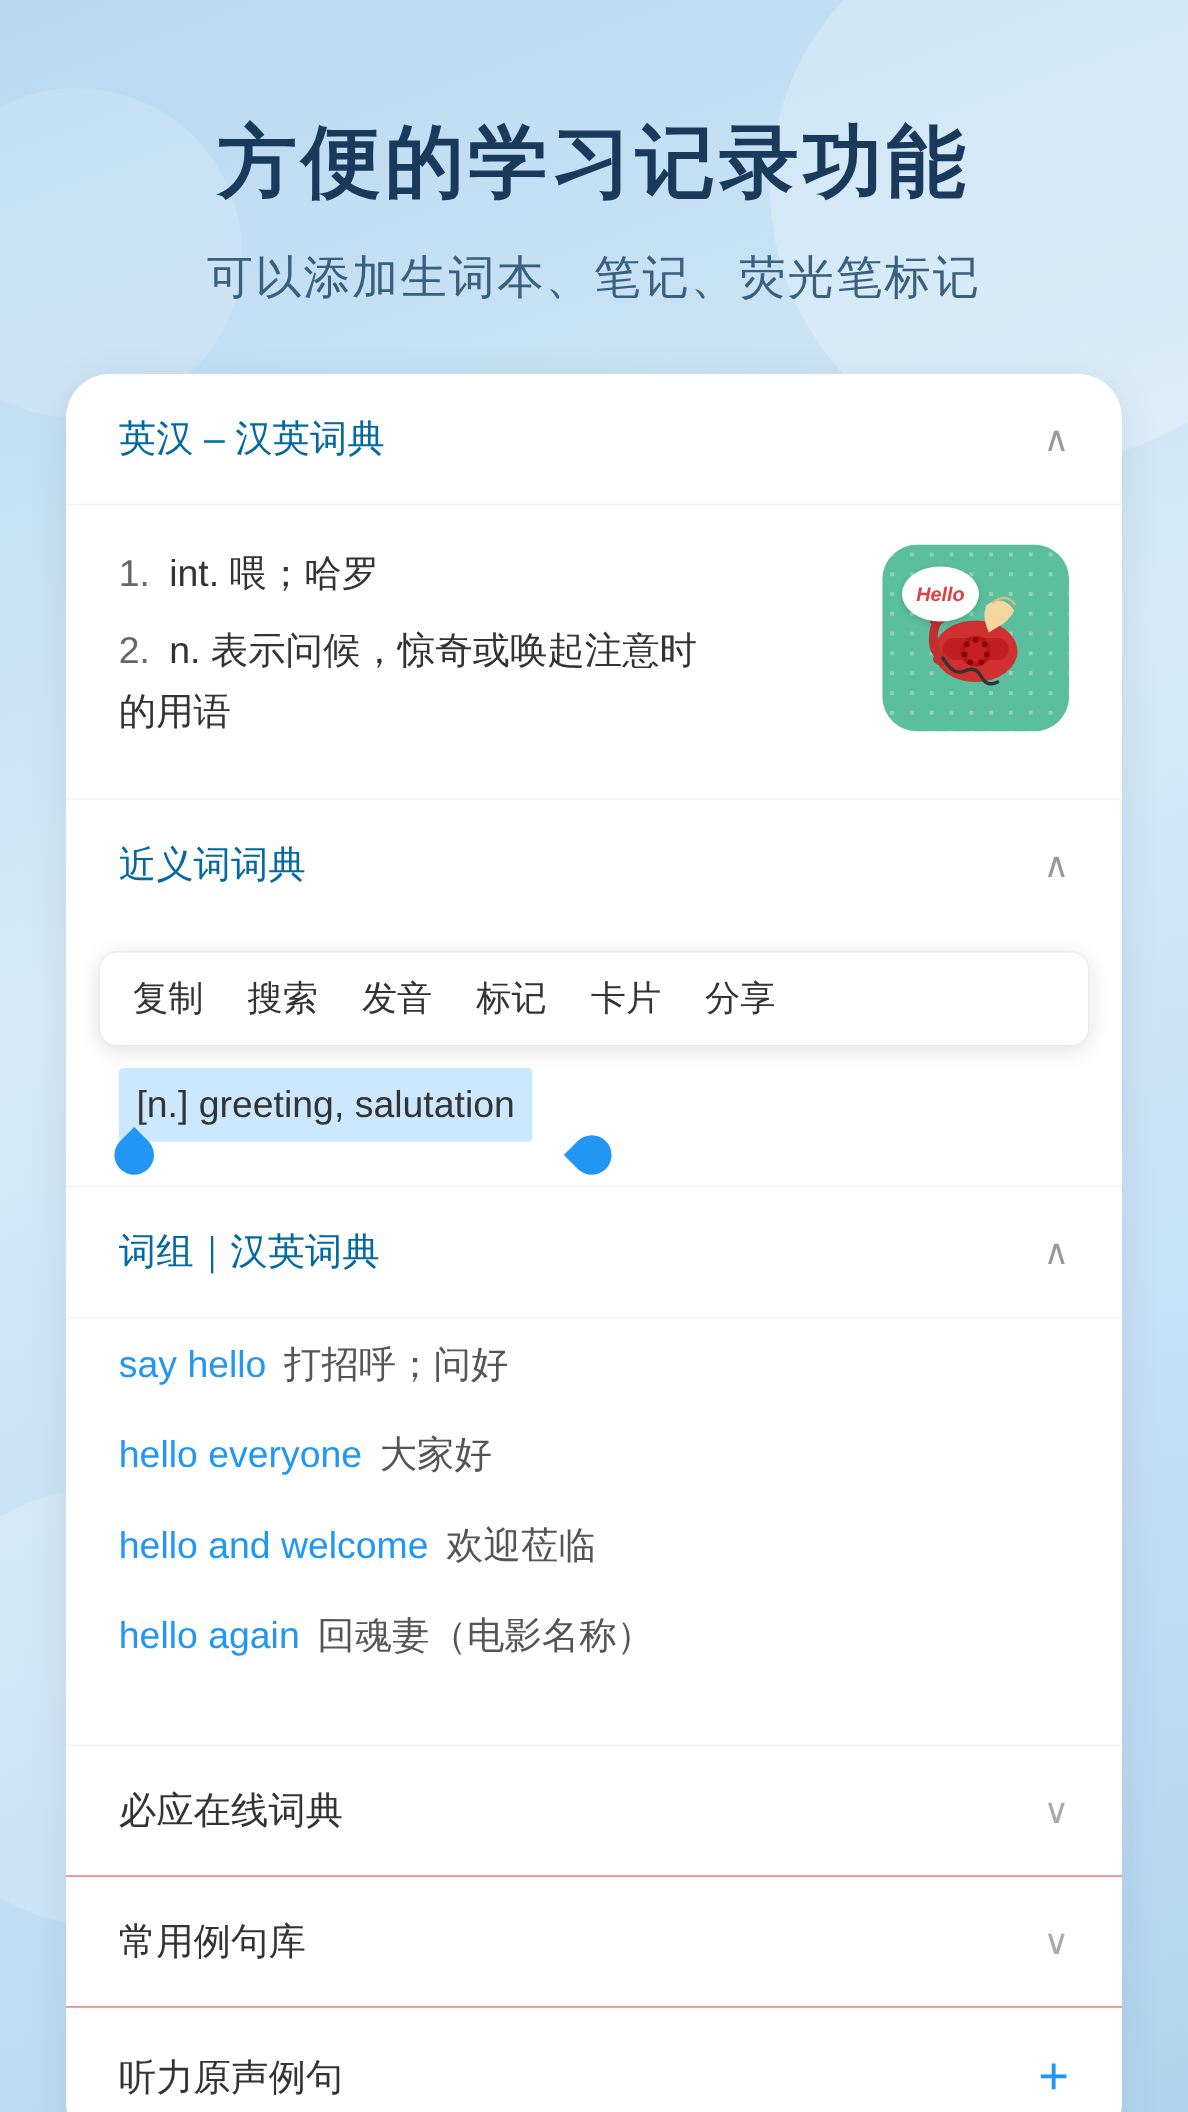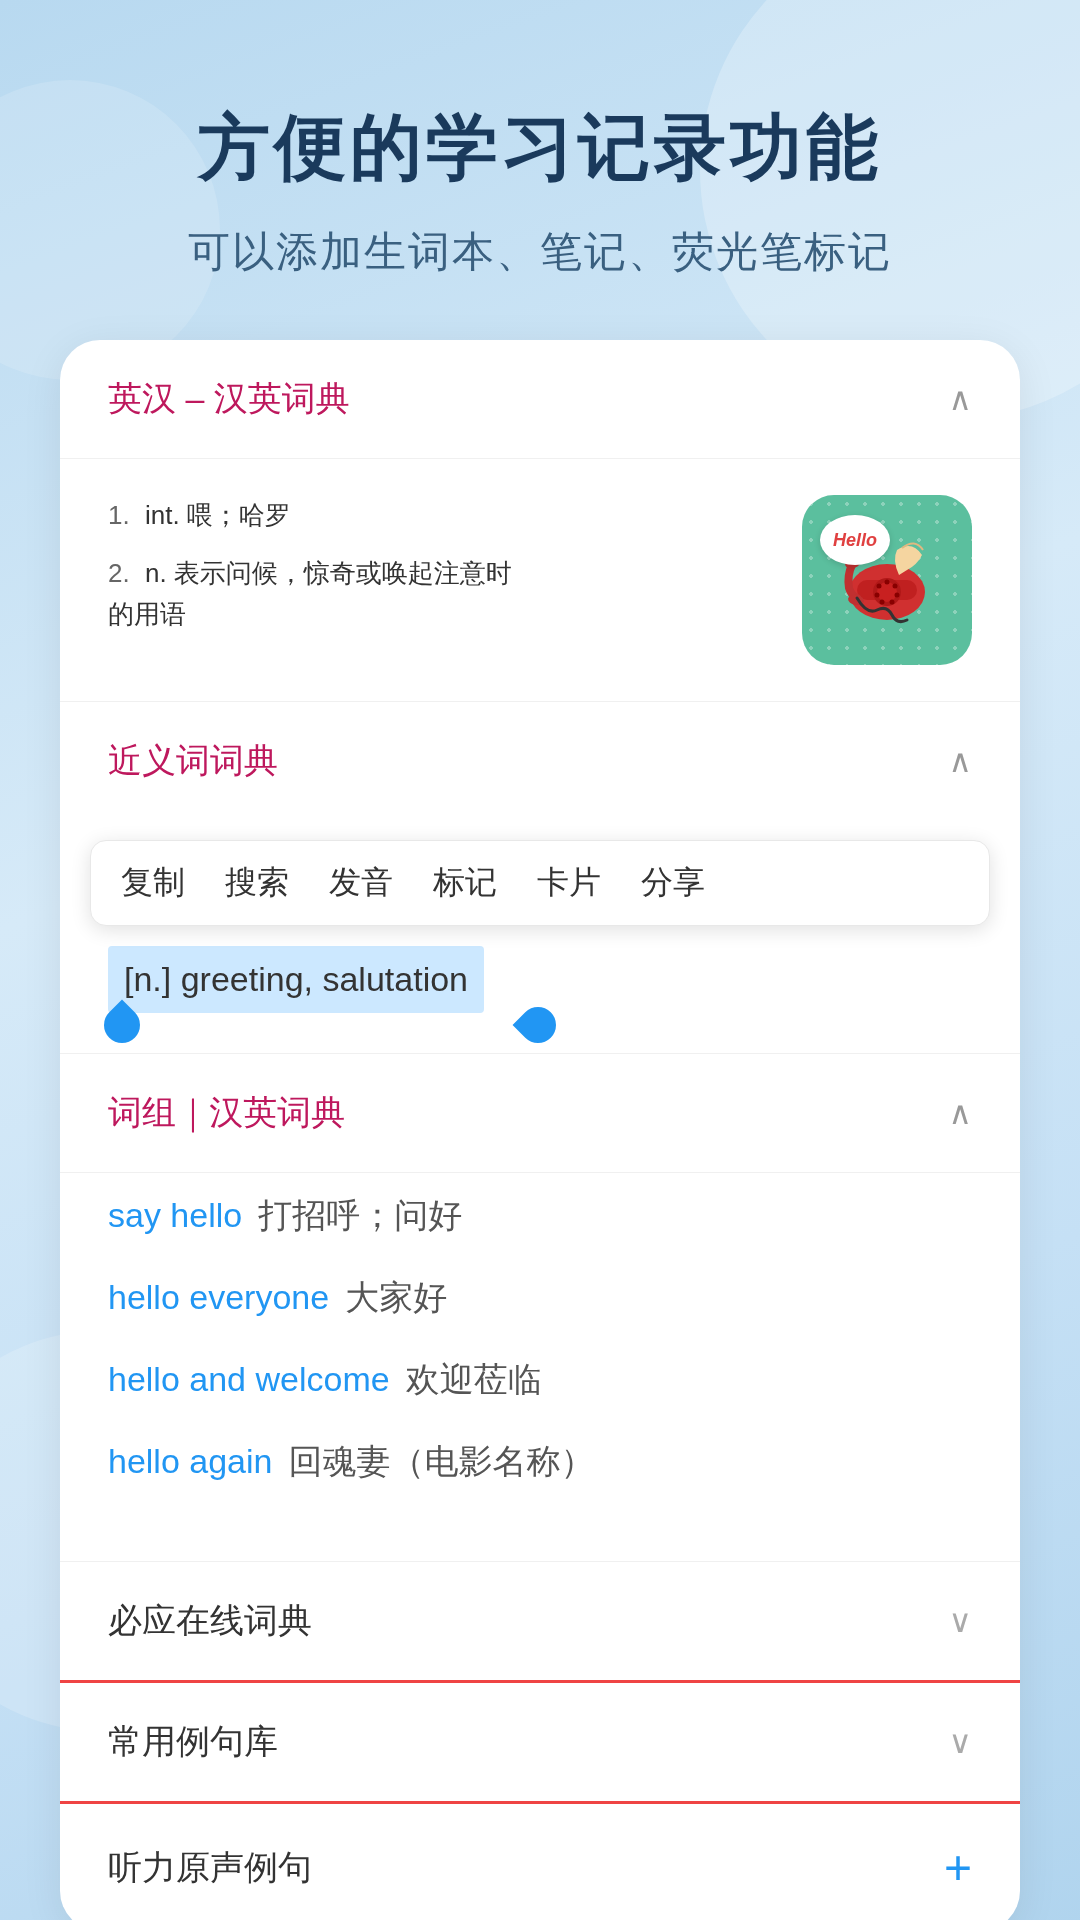--- a/index.html
+++ b/index.html
@@ -87,21 +87,21 @@
     .section-header {
       display: flex;
       align-items: center;
       justify-content: space-between;
       padding: 36px 48px;
       border-bottom: 1px solid #f0f0f0;
     }
 
     .section-title {
       font-size: 34px;
-      color: #be185d;
+      color: #0369a1;
       font-weight: 500;
     }
 
     .chevron-icon {
       font-size: 32px;
       color: #999;
     }
 
     
     .definition-area {
@@ -110,21 +110,21 @@
       align-items: flex-start;
       justify-content: space-between;
       border-bottom: 1px solid #f0f0f0;
     }
 
     .definitions {
       flex: 1;
     }
 
     .def-item {
-      font-size: 26px;
+      font-size: 34px;
       color: #333;
       line-height: 1.6;
       margin-bottom: 16px;
     }
 
     .def-item .def-number {
       color: #666;
       margin-right: 8px;
     }
 
@@ -231,21 +231,21 @@
     .phrase-chinese {
       color: #555;
     }
 
     
     .collapsed-section {
       display: flex;
       align-items: center;
       justify-content: space-between;
       padding: 36px 48px;
-      border-bottom: 3px solid #ef4444;
+      border-bottom: 1px solid #ef4444;
     }
 
     .collapsed-section:last-child {
       border-bottom: none;
     }
 
     .collapsed-title {
       font-size: 34px;
       color: #333;
       font-weight: 500;

